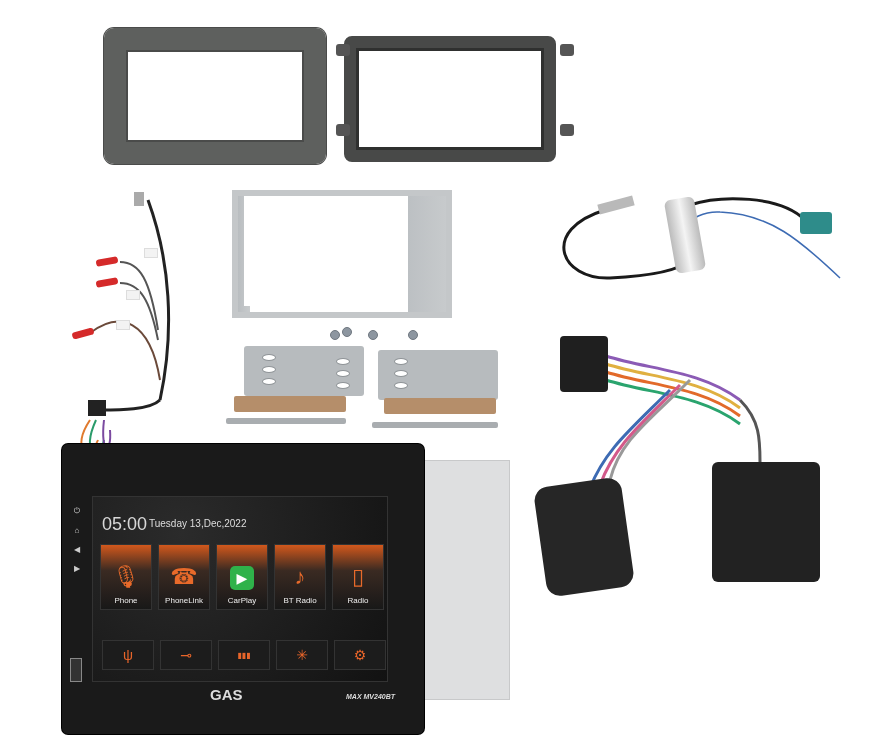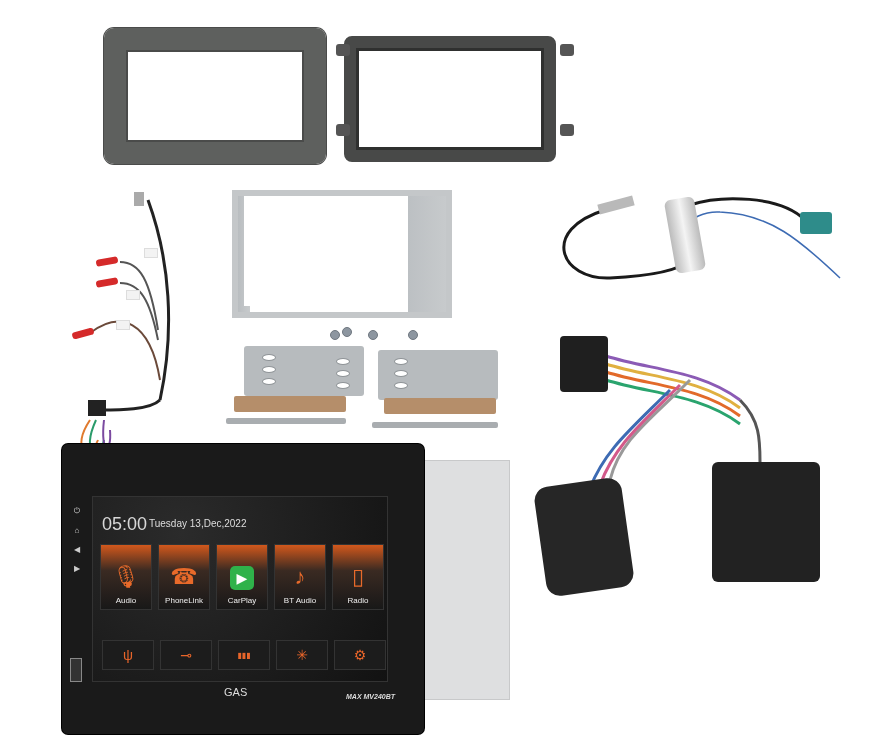--- a/index.html
+++ b/index.html
@@ -20,21 +20,21 @@
   
   .unit-body{left:420px;top:460px;width:90px;height:240px;background:#dedfe0;border:1px solid #c8c9ca}
   .unit{left:62px;top:444px;width:362px;height:290px;background:#1a1a1a;border-radius:6px;box-shadow:0 0 0 1px #000}
   .screen{left:92px;top:496px;width:296px;height:186px;background:radial-gradient(circle at 30% 20%,#2b2b2b,#121212);border:1px solid #333}
   .clock{left:102px;top:514px;font-size:18px;color:#d8d8d8}
   .date{left:149px;top:518px;font-size:10px;color:#ddd}
   .tile{width:52px;height:66px;background:linear-gradient(180deg,#d2581c 0,#3a2a22 40%,#181818 100%);border:1px solid #333;display:flex;flex-direction:column;align-items:center;justify-content:flex-end;padding-bottom:4px}
   .tile-icon{font-size:22px;color:#e86a2a;margin-bottom:6px}
   .tile-label{font-size:8px;color:#eee}
   .ctile{width:52px;height:30px;background:#1c1c1c;border:1px solid #333;display:flex;align-items:center;justify-content:center;color:#e8652a;font-size:14px}
-  .brand{left:224px;top:686px;font-size:11px;font-weight:normal;color:#ddd}
+  .brand{left:210px;top:686px;font-size:15px;font-weight:bold;color:#ddd}
   .model{left:346px;top:693px;font-size:7px;font-weight:bold;color:#ddd;font-style:italic}
   .side-btns{left:72px;top:506px;width:10px;display:flex;flex-direction:column;gap:10px;color:#ccc;font-size:8px;align-items:center}
   .usb{left:70px;top:658px;width:12px;height:24px;border:1px solid #888;background:#333}
   
   .box{left:540px;top:482px;width:88px;height:110px;background:#262626;border-radius:14px;transform:rotate(-8deg)}
   .connector{left:712px;top:462px;width:108px;height:120px;background:#222;border-radius:6px}
   .iso{left:560px;top:336px;width:48px;height:56px;background:#1f1f1f;border-radius:4px}
   .fakra{left:800px;top:212px;width:32px;height:22px;background:#2e8c8a;border-radius:3px}
   .amp{left:670px;top:198px;width:30px;height:74px;background:linear-gradient(90deg,#bbb,#f4f4f4,#bbb);border-radius:6px;transform:rotate(-10deg)}
   .rca{width:22px;height:7px;background:#d52a2a;border-radius:3px}
@@ -128,33 +128,33 @@
 </div>
 <div class="abs usb"></div>
 
 <div class="abs screen"></div>
 <div class="abs clock">05:00</div>
 <div class="abs date">Tuesday 13,Dec,2022</div>
 
 <div class="abs" style="left:100px;top:544px;display:flex;gap:6px">
   <div class="tile">
     <span class="tile-icon">🎙</span>
-    <span class="tile-label">Audio</span>
+    <span class="tile-label">Phone</span>
   </div>
   <div class="tile">
     <span class="tile-icon">☎</span>
     <span class="tile-label">PhoneLink</span>
   </div>
   <div class="tile">
     <span class="tile-icon" style="background:#2fb24a;color:#fff;border-radius:5px;width:24px;height:24px;font-size:14px;display:flex;align-items:center;justify-content:center">▶</span>
     <span class="tile-label">CarPlay</span>
   </div>
   <div class="tile">
     <span class="tile-icon">♪</span>
-    <span class="tile-label">BT Audio</span>
+    <span class="tile-label">BT Radio</span>
   </div>
   <div class="tile">
     <span class="tile-icon">▯</span>
     <span class="tile-label">Radio</span>
   </div>
 </div>
 
 <div class="abs" style="left:102px;top:640px;display:flex;gap:6px">
   <div class="ctile">ψ</div>
   <div class="ctile">⊸</div>

